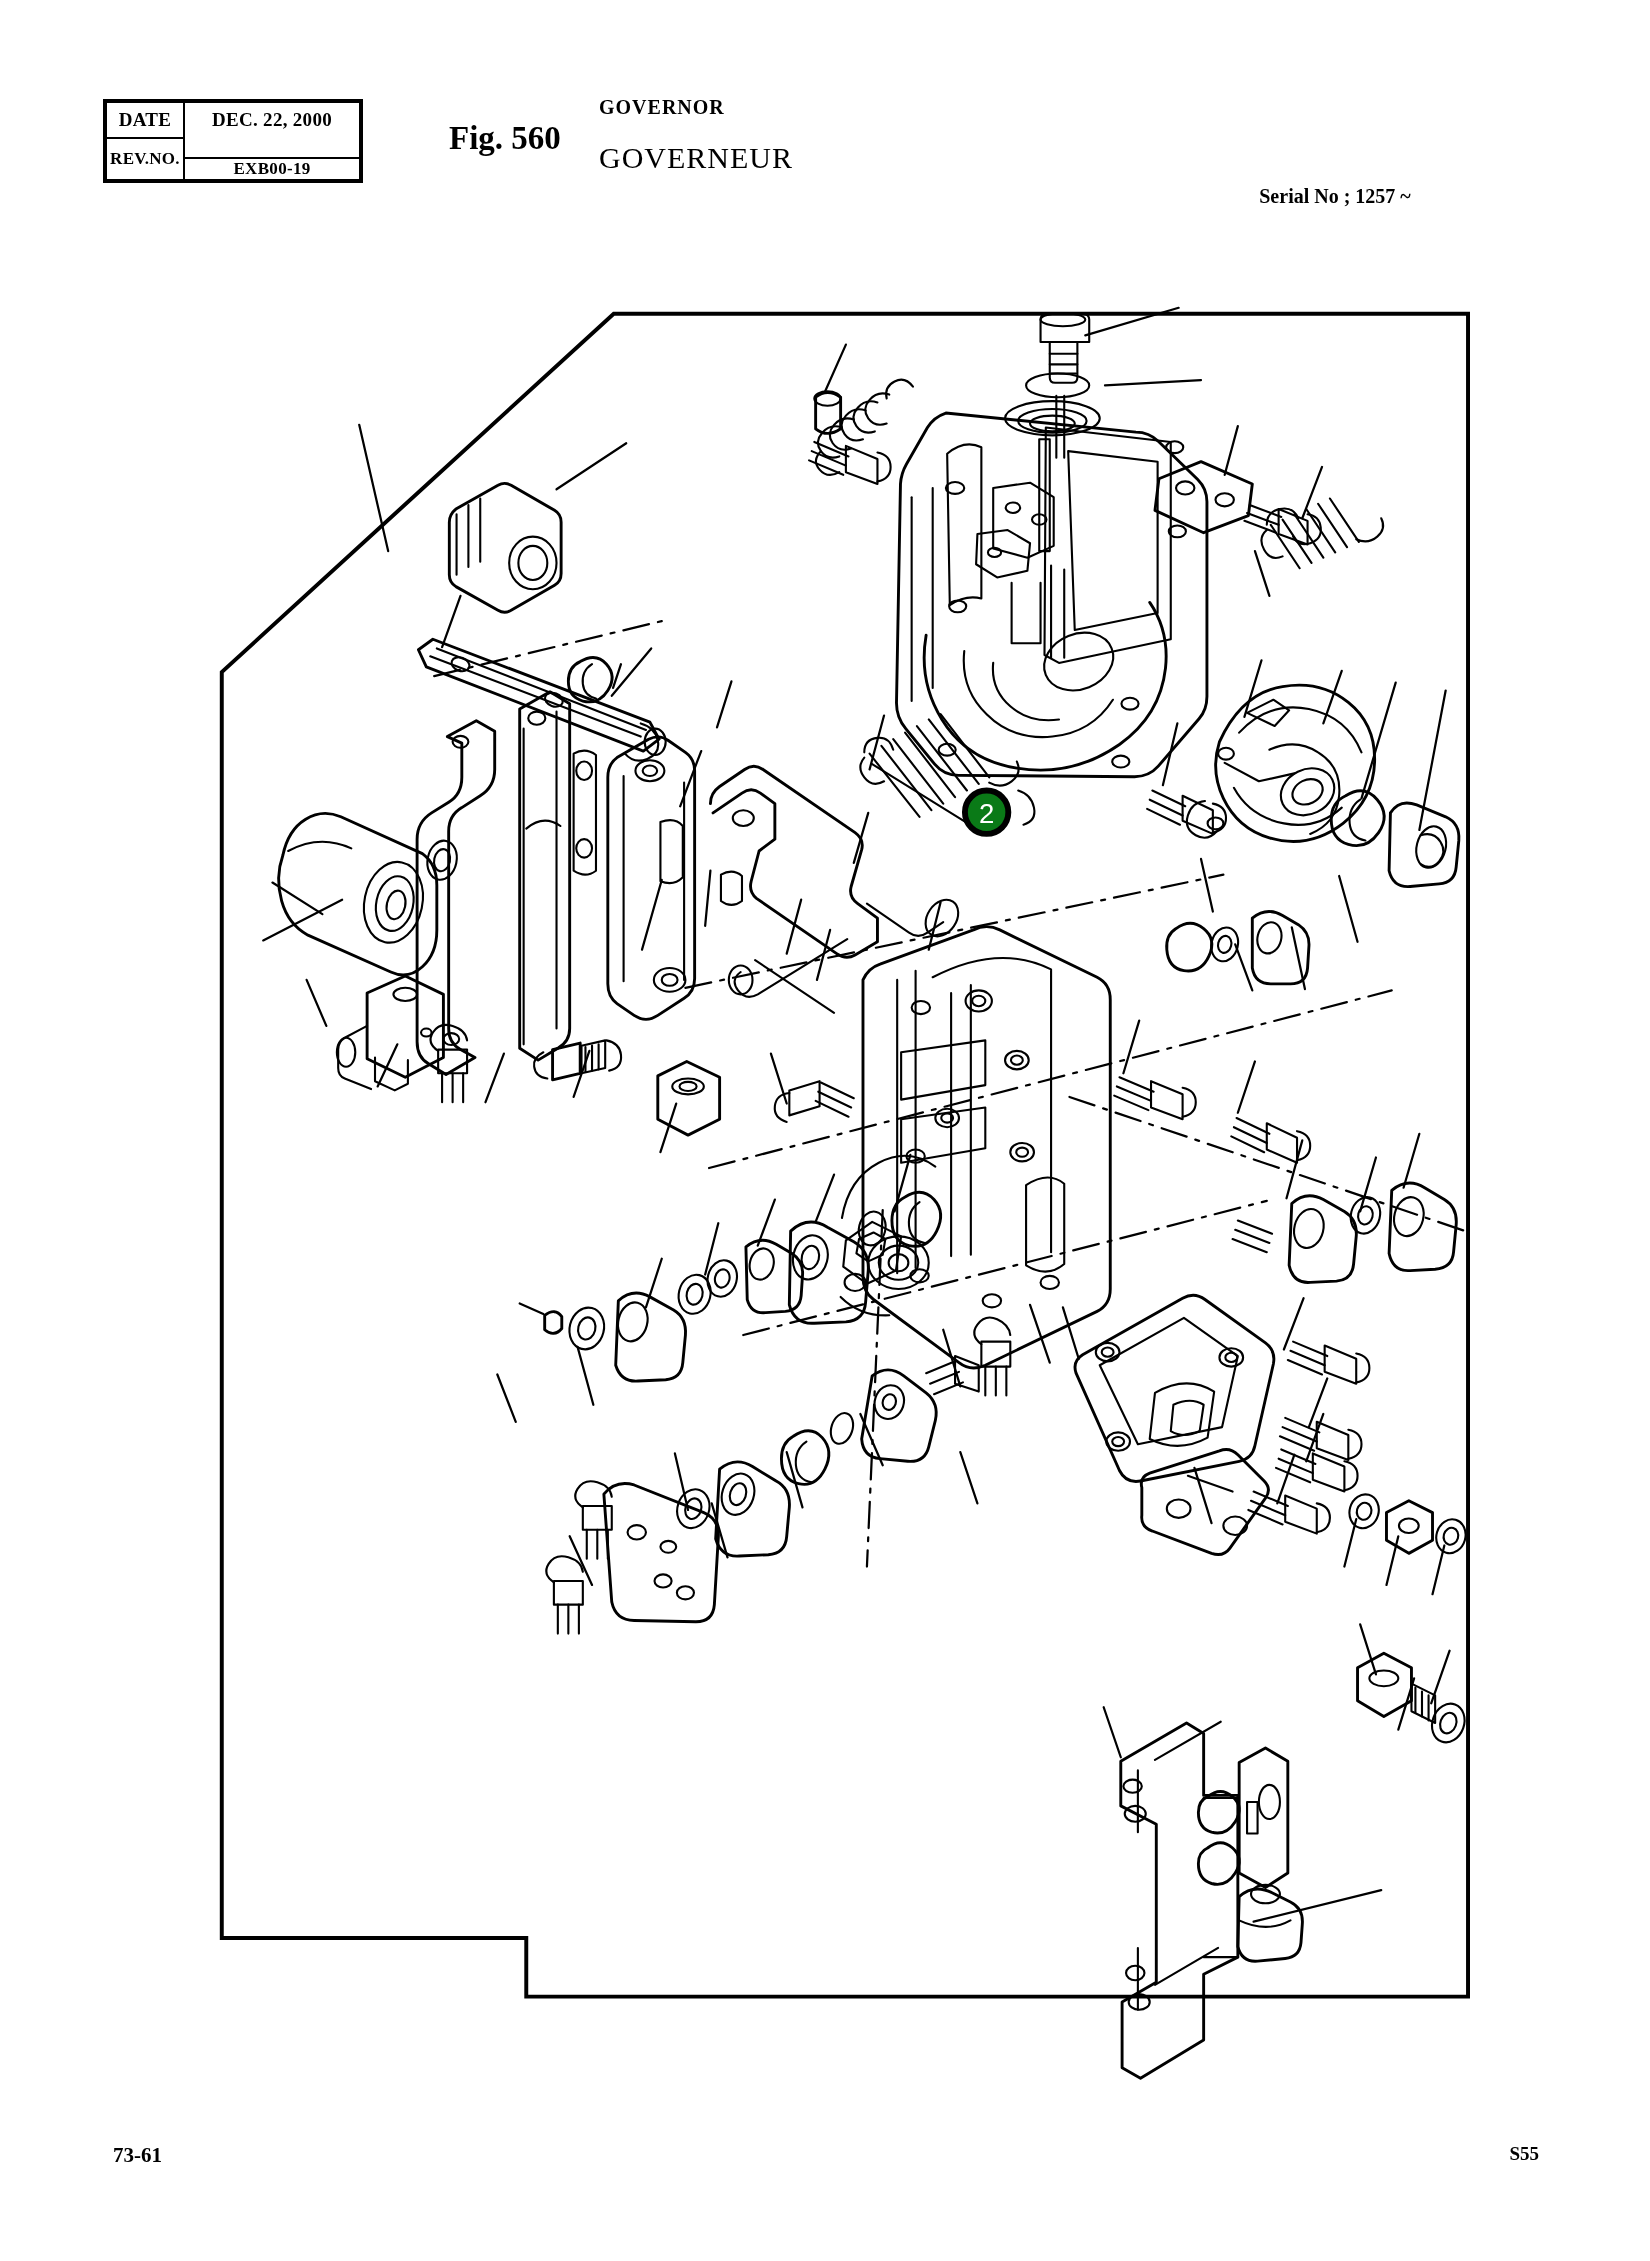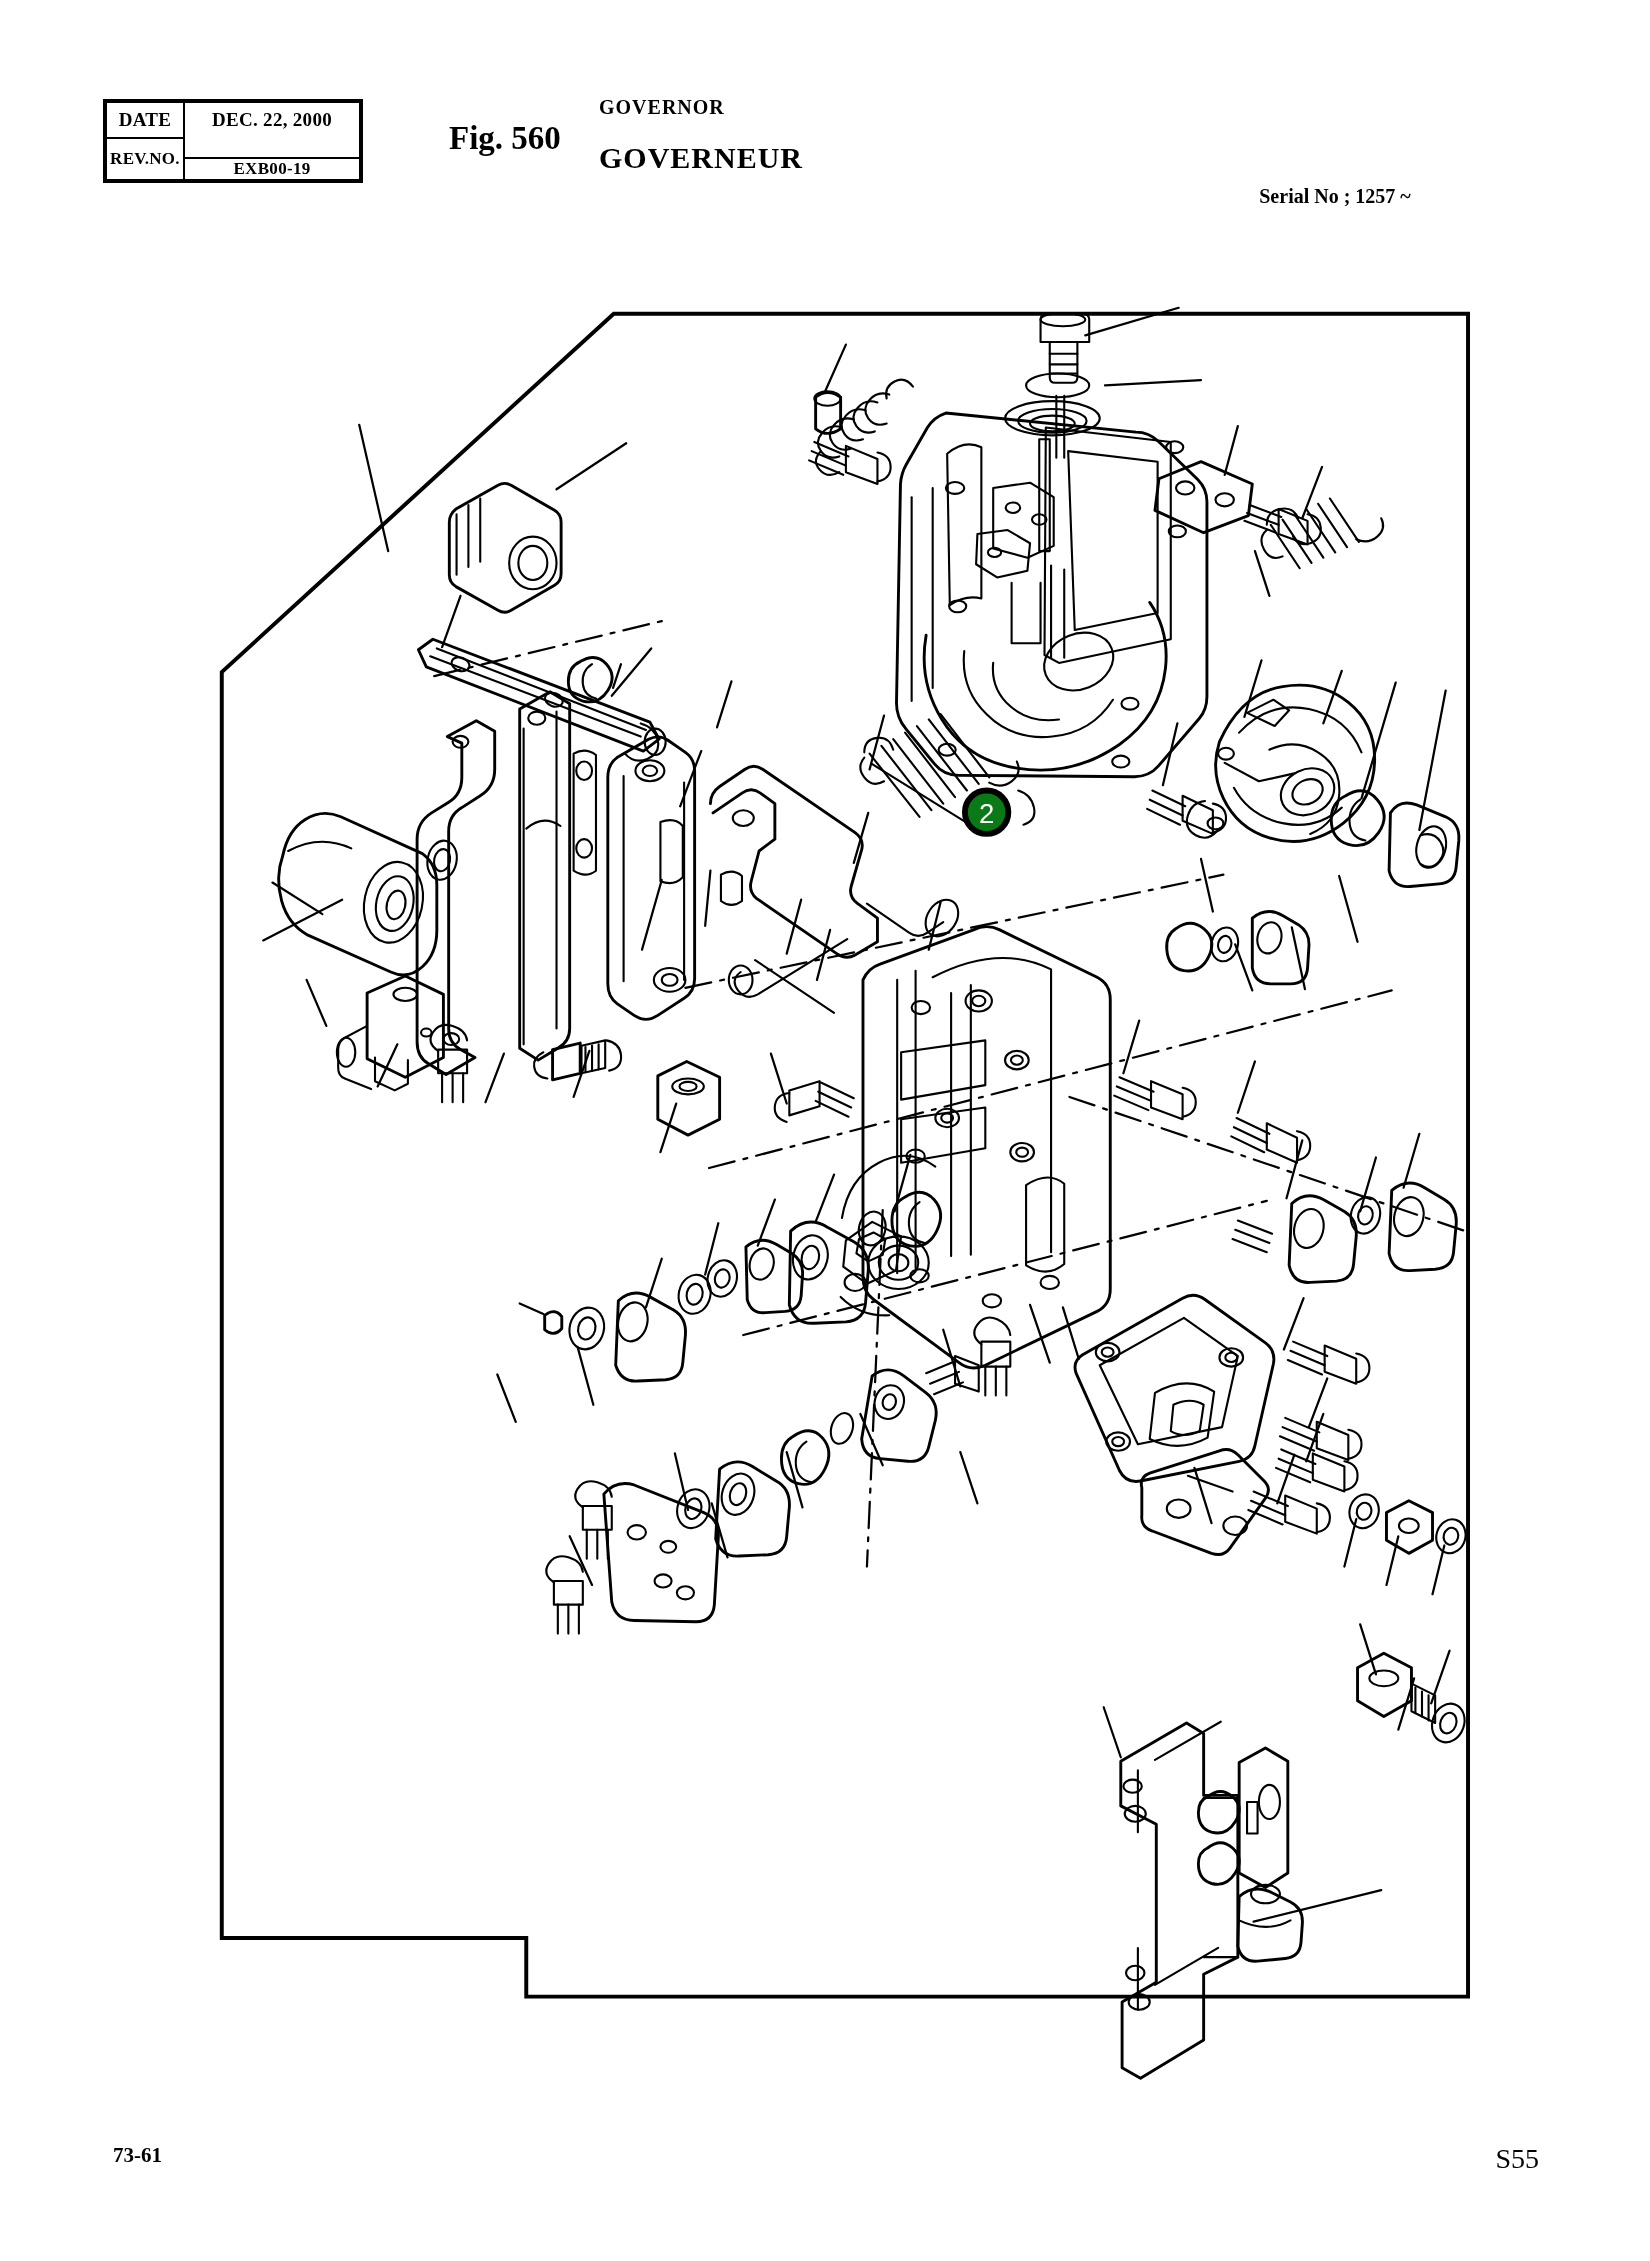--- a/index.html
+++ b/index.html
@@ -27,31 +27,31 @@
   .fig-no{
     position:absolute;left:449px;top:120px;
     font-size:33px;font-weight:bold;white-space:nowrap;
   }
   .title-en{
     position:absolute;left:599px;top:96px;
     font-size:20px;font-weight:bold;letter-spacing:1px;white-space:nowrap;
   }
   .title-fr{
     position:absolute;left:599px;top:141px;
-    font-size:30px;font-weight:bold;letter-spacing:1px;white-space:nowrap;
+    font-size:30px;font-weight:normal;letter-spacing:1px;white-space:nowrap;
   }
   .serial{
     position:absolute;left:1335px;top:185px;
     font-size:20px;font-weight:bold;white-space:nowrap;
     transform:translateX(-50%);
   }
 
   
   .foot-l{position:absolute;left:113px;top:2143px;font-size:21px;font-weight:bold;}
-  .foot-r{position:absolute;right:112px;top:2143px;font-size:28px;font-weight:normal;margin-left:32px;}
+  .foot-r{position:absolute;right:112px;top:2143px;font-size:19px;font-weight:bold;margin-left:32px;}
 
   
   .drawing{position:absolute;left:0;top:0;width:1651px;height:2261px;}
   .drawing svg{display:block;width:1651px;height:2261px;}
 
   .ln{fill:none;stroke:#000;stroke-width:3.2;stroke-linecap:round;stroke-linejoin:round;}
   .ln2{fill:none;stroke:#000;stroke-width:4.4;stroke-linecap:round;stroke-linejoin:round;}
   .lead{fill:none;stroke:#000;stroke-width:3.4;stroke-linecap:round;}
   .dash{fill:none;stroke:#000;stroke-width:3.4;stroke-linecap:round;
         stroke-dasharray:40 14 6 14;}

